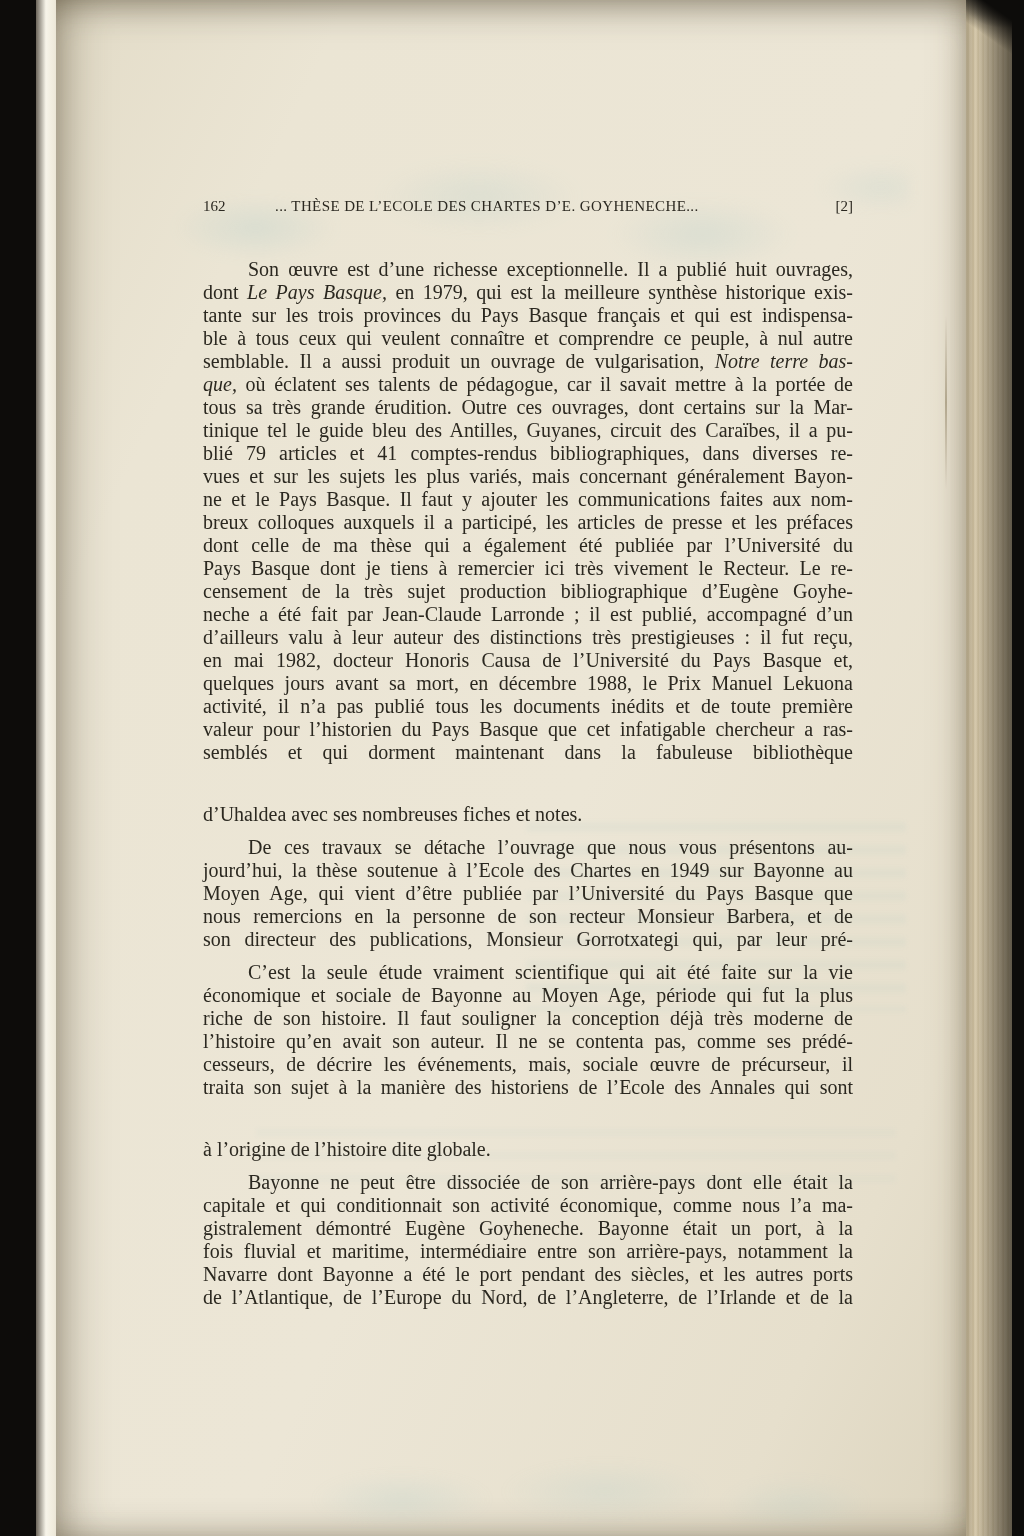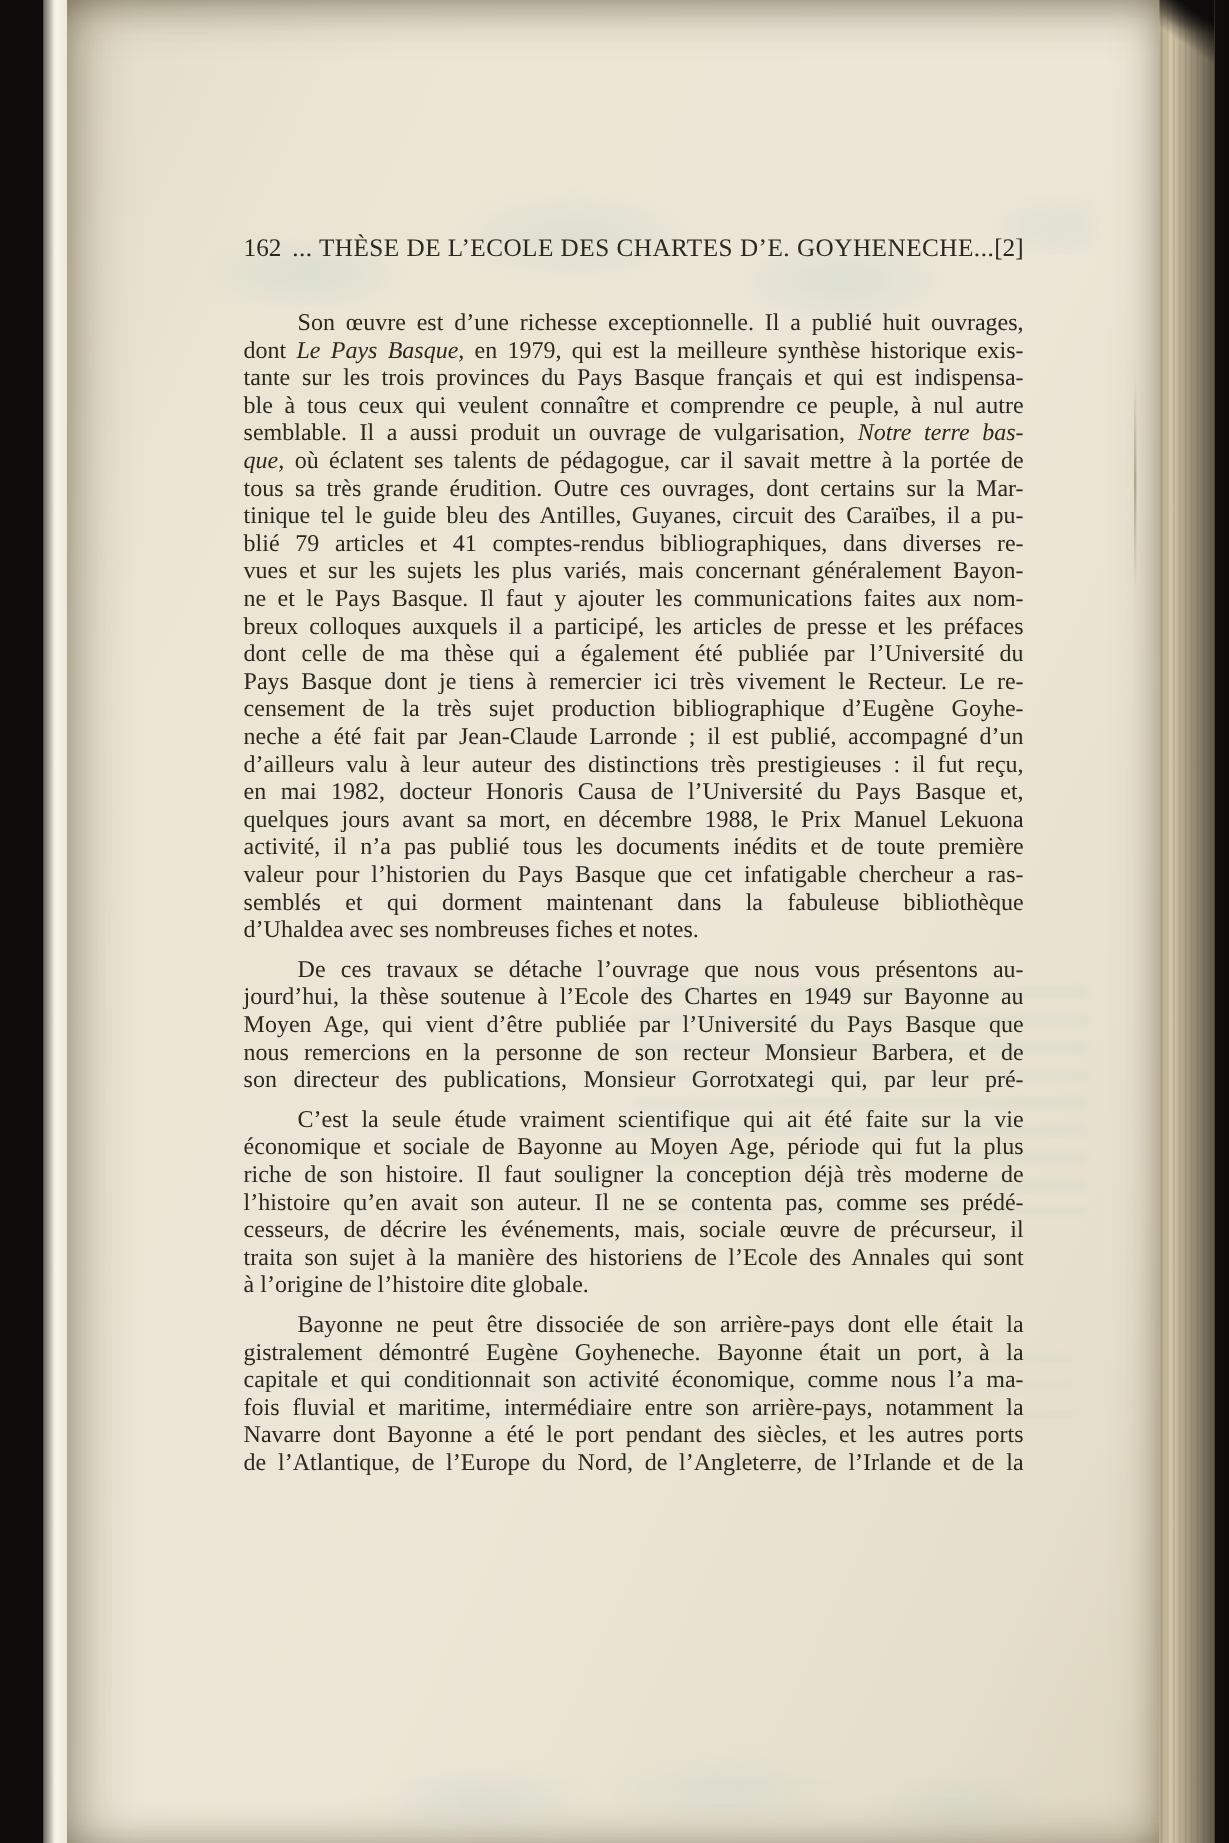--- a/index.html
+++ b/index.html
@@ -82,29 +82,29 @@
     background: linear-gradient(180deg, transparent, rgba(120,105,70,.45), transparent);
   }
 
   
   .content {
     position: absolute; left: 147px; top: 196px; width: 650px;
     color: var(--ink, #2b2820);
   }
   .header {
     display: flex; align-items: baseline;
-    font-size: 21px; line-height: 20px; margin-bottom: 42px;
+    font-size: 15px; line-height: 20px; margin-bottom: 42px;
   }
   .header .pagenum { width: 72px; }
-  .header .title   { flex: 1; text-align: right; letter-spacing: .4px; white-space: nowrap; }
+  .header .title   { flex: 1; text-align: left; letter-spacing: .4px; white-space: nowrap; }
   .header .issue   { width: 42px; text-align: right; }
 
   .paragraph { margin-bottom: 10px; font-size: 20px; line-height: 23px; }
   .line { text-align: justify; text-align-last: justify; }
-  .line.last  { text-align-last: left; }
+  .line.last  { text-align-last: left; margin-top: 39px; }
   .line.first { text-indent: 45px; }
 </style>
 </head>
 <body>
 
 <div class="scene">
   <div class="edge-left"></div>
   <div class="page-stack"></div>
   <div class="stack-curl"></div>
 
@@ -158,22 +158,22 @@
             <div class="line first">C’est la seule étude vraiment scientifique qui ait été faite sur la vie</div>
             <div class="line">économique et sociale de Bayonne au Moyen Age, période qui fut la plus</div>
             <div class="line">riche de son histoire. Il faut souligner la conception déjà très moderne de</div>
             <div class="line">l’histoire qu’en avait son auteur. Il ne se contenta pas, comme ses prédé-</div>
             <div class="line">cesseurs, de décrire les événements, mais, sociale œuvre de précurseur, il</div>
             <div class="line">traita son sujet à la manière des historiens de l’Ecole des Annales qui sont</div>
             <div class="line last">à l’origine de l’histoire dite globale.</div>
           </div>
           <div class="paragraph">
             <div class="line first">Bayonne ne peut être dissociée de son arrière-pays dont elle était la</div>
+            <div class="line">capitale et qui conditionnait son activité économique, comme nous l’a ma-</div>
             <div class="line">gistralement démontré Eugène Goyheneche. Bayonne était un port, à la</div>
-            <div class="line">capitale et qui conditionnait son activité économique, comme nous l’a ma-</div>
             <div class="line">fois fluvial et maritime, intermédiaire entre son arrière-pays, notamment la</div>
             <div class="line">Navarre dont Bayonne a été le port pendant des siècles, et les autres ports</div>
             <div class="line">de l’Atlantique, de l’Europe du Nord, de l’Angleterre, de l’Irlande et de la</div>
           </div>
         </div>
     </div>
   </div>
 </div>
 
 </body></html>

